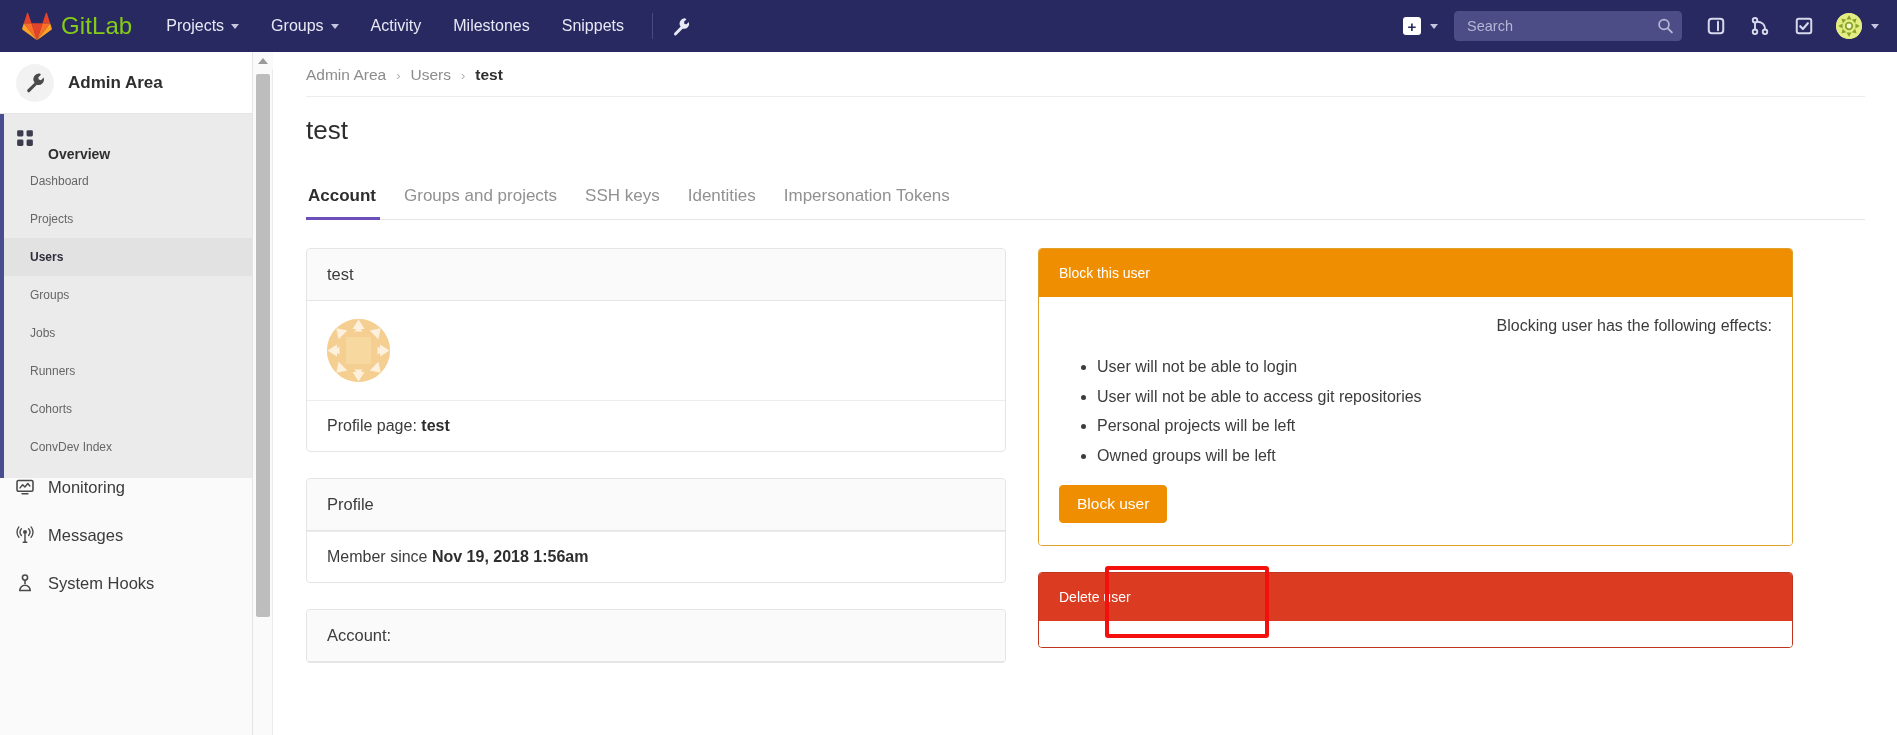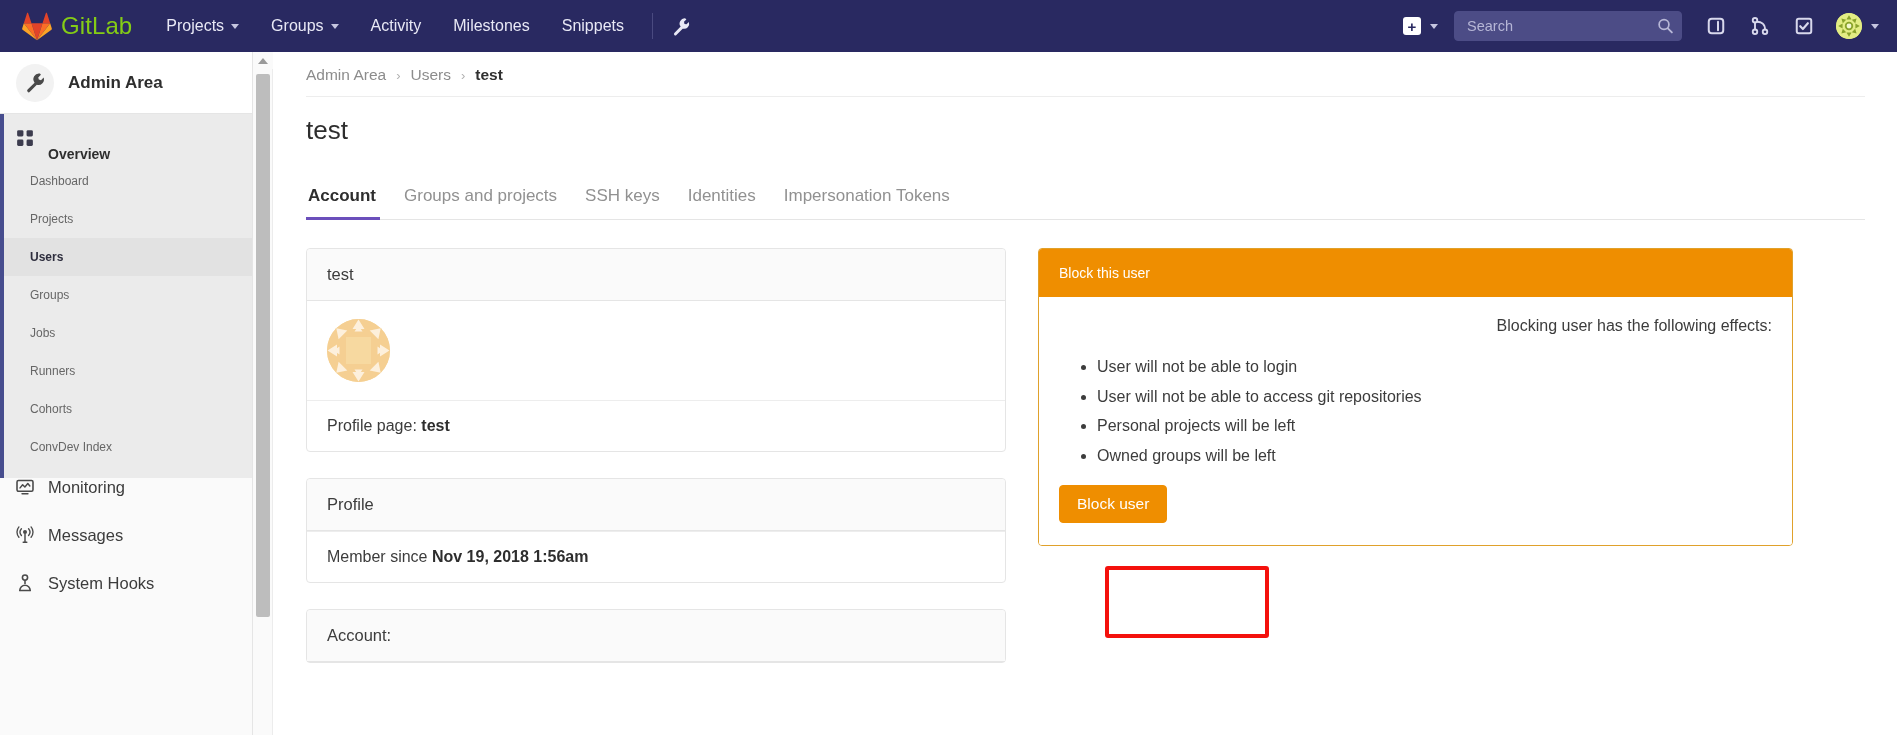--- a/index.html
+++ b/index.html
@@ -562,17 +562,21 @@
             <li>Owned groups will be left</li>
           </ul>
         </div>
         <div class="panel-footer">
           <button class="btn-warning">
             <span>Block user</span>
           </button>
         </div>
       </div>
 
+      <div class="panel panel-danger">
+        <div class="panel-heading">Delete user</div>
+        <div class="panel-body" style="height:26px;padding:0"></div>
+      </div>
     </div>
   </div>
 </div>
 
 <div class="highlight-box"></div>
 
 </body></html>

